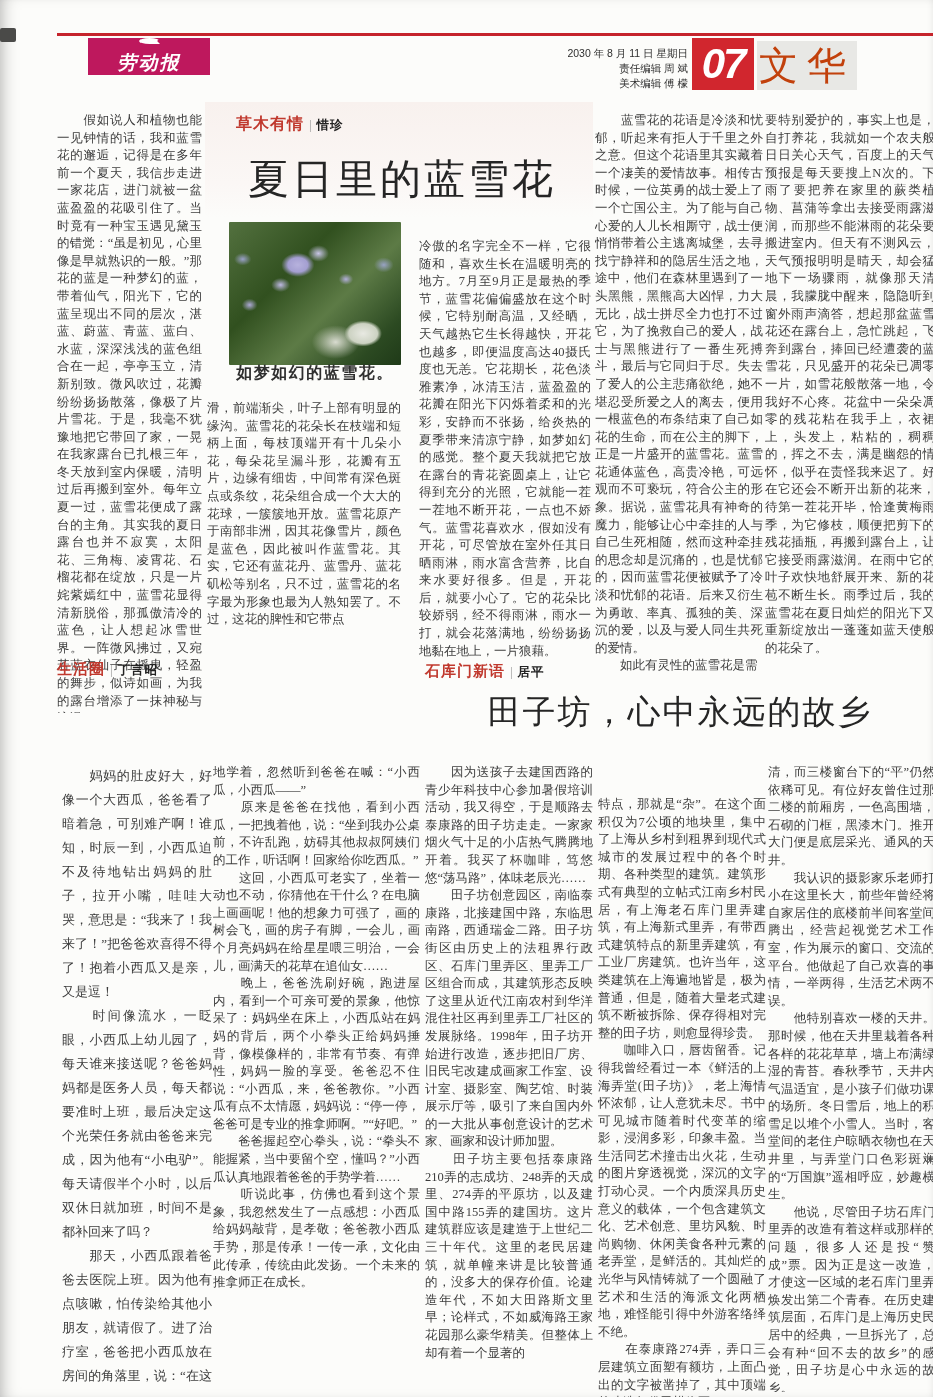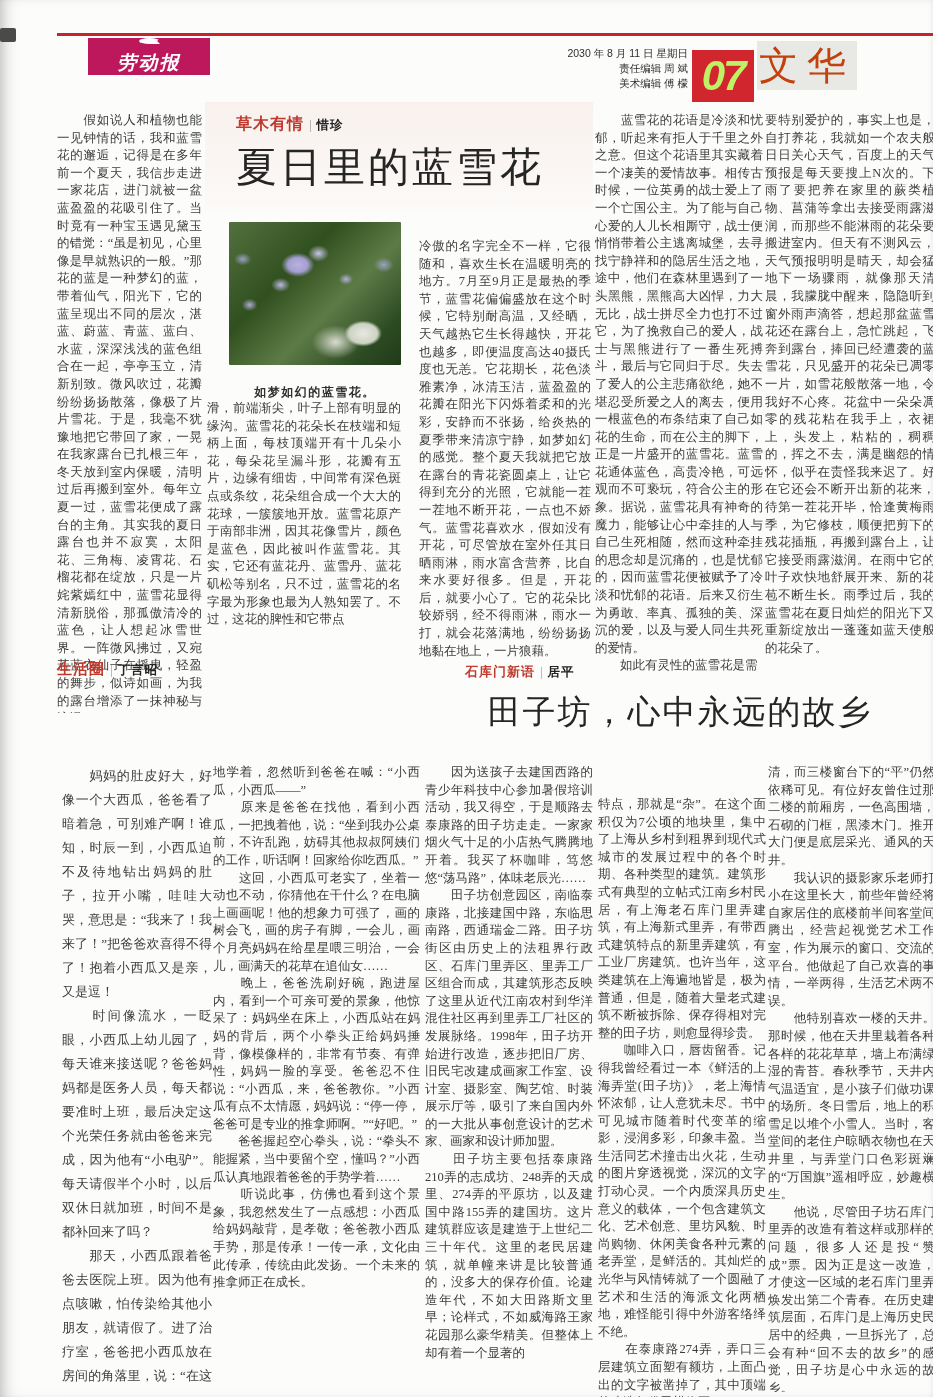--- a/index.html
+++ b/index.html
@@ -9,23 +9,23 @@
   .smudge{position:absolute;left:0;top:28px;width:16px;height:14px;background:#4a4a48;border-radius:2px;}
 
   
   .top-rule{position:absolute;left:57px;top:33px;width:878px;height:3px;background:#c5242c;}
   .logo{position:absolute;left:88px;top:38px;width:122px;height:37px;background:#be185d;border-radius:0;
         display:flex;align-items:center;justify-content:center;gap:6px;color:#fff;flex-direction:column;}
   .logo-mark{width:15px;height:15px;border:3px solid #fff;border-right-color:transparent;border-radius:50% 50% 0 50%;display:inline-block;}
   .logo-text{font-style:italic;font-weight:bold;font-size:19px;letter-spacing:2px;}
   .meta{position:absolute;left:540px;top:46px;width:148px;text-align:right;
         font-family:"Liberation Sans",sans-serif;font-size:10.5px;line-height:15px;color:#2e2e2e;}
-  .pagenum{position:absolute;left:692px;top:38px;width:62px;height:52px;background:#d1262e;color:#bef264;
+  .pagenum{position:absolute;left:692px;top:38px;width:62px;height:52px;background:#d1262e;color:#ffffff;
         display:flex;align-items:center;justify-content:center;
-        font-family:"Liberation Sans",sans-serif;font-weight:bold;font-style:italic;font-size:42px;letter-spacing:-2px;margin-top:12px;}
+        font-family:"Liberation Sans",sans-serif;font-weight:bold;font-style:italic;font-size:42px;letter-spacing:-2px;}
   .section{position:absolute;left:757px;top:41px;width:100px;height:49px;background:#e8e8e5;color:#c2410c;
         display:flex;align-items:center;justify-content:center;font-size:39px;letter-spacing:9px;box-sizing:border-box;}
 
   
   .txt{white-space:pre-line;text-align:justify;color:#3c3c3c;font-size:12.5px;line-height:17.6px;overflow:hidden;}
   .kicker{font-weight:bold;color:#c0392e;font-size:16px;letter-spacing:1px;}
   .kicker-sep{color:#9a9a9a;font-size:13px;margin:0 5px;font-weight:normal;}
   .byline{color:#222;font-size:12.5px;font-weight:bold;letter-spacing:1px;}
   .headline{color:#252525;font-weight:normal;}
 
@@ -40,22 +40,22 @@
       radial-gradient(26px 18px at 78% 78%, #e8e9e2 0%, #ccd2c2 55%, rgba(0,0,0,0) 72%),
       radial-gradient(34px 24px at 62% 84%, #d9dcd0 0%, rgba(0,0,0,0) 70%),
       radial-gradient(22px 16px at 40% 30%, #b7b2dd 0%, #a49fd1 45%, rgba(0,0,0,0) 75%),
       radial-gradient(14px 11px at 52% 22%, #c9c6e8 0%, rgba(0,0,0,0) 75%),
       radial-gradient(12px 9px at 30% 44%, #beb9e2 0%, rgba(0,0,0,0) 78%),
       radial-gradient(10px 8px at 12% 58%, #aeaad6 0%, rgba(0,0,0,0) 78%),
       radial-gradient(11px 8px at 8% 26%, #9aa1c8 0%, rgba(0,0,0,0) 78%),
       radial-gradient(13px 10px at 90% 30%, #99a3c4 0%, rgba(0,0,0,0) 75%),
       radial-gradient(9px 7px at 68% 40%, #b3afd9 0%, rgba(0,0,0,0) 80%),
       linear-gradient(135deg,#53713f 0%,#31501f 35%,#5d7b46 60%,#2c4a22 85%,#1f3a18 100%);}
-  .caption{position:absolute;left:229px;top:384px;width:172px;text-align:center;
-           font-weight:bold;font-size:12px;letter-spacing:1.5px;color:#2f2f2f;}
+  .caption{position:absolute;left:229px;top:363px;width:172px;text-align:center;
+           font-weight:bold;font-size:16px;letter-spacing:1.5px;color:#2f2f2f;}
 
   
   .headline2{font-size:33px;letter-spacing:2px;text-align:center;}
 </style>
 </head>
 <body>
 
 <div class="page">
   <div class="smudge"></div>
 
@@ -71,21 +71,21 @@
   </div>
   <div class="pagenum">07</div>
   <div class="section">文华</div>
 
   <div class="feat-head"></div>
   <div class="col-abs txt" style="left:57px;top:112px;width:145px;height:601px;">　　假如说人和植物也能一见钟情的话，我和蓝雪花的邂逅，记得是在多年前一个夏天，我信步走进一家花店，进门就被一盆蓝盈盈的花吸引住了。当时竟有一种宝玉遇见黛玉的错觉：“虽是初见，心里像是早就熟识的一般。”那花的蓝是一种梦幻的蓝，带着仙气，阳光下，它的蓝呈现出不同的层次，湛蓝、蔚蓝、青蓝、蓝白、水蓝，深深浅浅的蓝色组合在一起，亭亭玉立，清新别致。微风吹过，花瓣纷纷扬扬散落，像极了片片雪花。于是，我毫不犹豫地把它带回了家，一晃在我家露台已扎根三年，冬天放到室内保暖，清明过后再搬到室外。每年立夏一过，蓝雪花便成了露台的主角。其实我的夏日露台也并不寂寞，太阳花、三角梅、凌霄花、石榴花都在绽放，只是一片姹紫嫣红中，蓝雪花显得清新脱俗，那孤傲清冷的蓝色，让人想起冰雪世界。一阵微风拂过，又宛若蓝衣仙子在摇曳，轻盈的舞步，似诗如画，为我的露台增添了一抹神秘与浪漫。
 　　仔细观察，这蓝雪花的叶子呈长椭圆形，翠绿色，表面光</div>
   <div class="feat-kicker-row">
     <span class="kicker">草木有情</span><span class="kicker-sep">|</span><span class="byline">惜珍</span>
   </div>
-  <h1 class="feat-title headline" style="margin:0;">夏日里的蓝雪花</h1>
+  <h1 class="feat-title headline" style="margin:12px;">夏日里的蓝雪花</h1>
   <div class="photo"></div>
   <div class="caption">如梦如幻的蓝雪花。</div>
   <div class="col-abs txt" style="left:207px;top:400px;width:194px;height:313px;">滑，前端渐尖，叶子上部有明显的缘沟。蓝雪花的花朵长在枝端和短柄上面，每枝顶端开有十几朵小花，每朵花呈漏斗形，花瓣有五片，边缘有细齿，中间常有深色斑点或条纹，花朵组合成一个大大的花球，一簇簇地开放。蓝雪花原产于南部非洲，因其花像雪片，颜色是蓝色，因此被叫作蓝雪花。其实，它还有蓝花丹、蓝雪丹、蓝花矶松等别名，只不过，蓝雪花的名字最为形象也最为人熟知罢了。不过，这花的脾性和它带点</div>
   <div class="col-abs txt" style="left:419px;top:238px;width:172px;height:475px;">冷傲的名字完全不一样，它很随和，喜欢生长在温暖明亮的地方。7月至9月正是最热的季节，蓝雪花偏偏盛放在这个时候，它特别耐高温，又经晒，天气越热它生长得越快，开花也越多，即便温度高达40摄氏度也无恙。它花期长，花色淡雅素净，冰清玉洁，蓝盈盈的花瓣在阳光下闪烁着柔和的光彩，安静而不张扬，给炎热的夏季带来清凉宁静，如梦如幻的感觉。整个夏天我就把它放在露台的青花瓷圆桌上，让它得到充分的光照，它就能一茬一茬地不断开花，一点也不娇气。蓝雪花喜欢水，假如没有开花，可尽管放在室外任其日晒雨淋，雨水富含营养，比自来水要好很多。但是，开花后，就要小心了。它的花朵比较娇弱，经不得雨淋，雨水一打，就会花落满地，纷纷扬扬地黏在地上，一片狼藉。</div>
   <div class="col-abs txt" style="left:595px;top:112px;width:168px;height:601px;">　　蓝雪花的花语是冷淡和忧郁，听起来有拒人于千里之外之意。但这个花语里其实藏着一个凄美的爱情故事。相传古时候，一位英勇的战士爱上了一个亡国公主。为了能与自己心爱的人儿长相厮守，战士便悄悄带着公主逃离城堡，去寻找宁静祥和的隐居生活之地，途中，他们在森林里遇到了一头黑熊，黑熊高大凶悍，力大无比，战士拼尽全力也打不过它，为了挽救自己的爱人，战士与黑熊进行了一番生死搏斗，最后与它同归于尽。失去了爱人的公主悲痛欲绝，她不堪忍受所爱之人的离去，便用一根蓝色的布条结束了自己如花的生命，而在公主的脚下，正是一片盛开的蓝雪花。蓝雪花通体蓝色，高贵冷艳，可远观而不可亵玩，符合公主的形象。据说，蓝雪花具有神奇的魔力，能够让心中牵挂的人与自己生死相随，然而这种牵挂的思念却是沉痛的，也是忧郁的，因而蓝雪花便被赋予了冷淡和忧郁的花语。后来又衍生为勇敢、率真、孤独的美、深沉的爱，以及与爱人同生共死的爱情。
 　　如此有灵性的蓝雪花是需</div>
   <div class="col-abs txt" style="left:765px;top:112px;width:170px;height:601px;">要特别爱护的，事实上也是，自打养花，我就如一个农夫般日日关心天气，百度上的天气预报是每天要搜上N次的。下雨了要把养在家里的蕨类植物、菖蒲等拿出去接受雨露滋润，而那些不能淋雨的花朵要搬进室内。但天有不测风云，天气预报明明是晴天，却会猛地下一场骤雨，就像那天清晨，我朦胧中醒来，隐隐听到窗外雨声滴答，想起那盆蓝雪花还在露台上，急忙跳起，飞奔到露台，捧回已经遭袭的蓝雪花，只见盛开的花朵已凋零一片，如雪花般散落一地，令我好不心疼。花盆中一朵朵凋零的残花粘在我手上，衣裙上，头发上，粘粘的，稠稠的，挥之不去，满是幽怨的情怀，似乎在责怪我来迟了。好在它还会不断开出新的花来，待第一茬花开毕，恰逢黄梅雨季，为它修枝，顺便把剪下的残花插瓶，再搬到露台上，让它接受雨露滋润。在雨中它的叶子欢快地舒展开来、新的花苞不断生长。雨季过后，我的蓝雪花在夏日灿烂的阳光下又重新绽放出一蓬蓬如蓝天使般的花朵了。</div>
 
   <div class="col-abs" style="left:57px;top:660px;">
     <span class="kicker" style="font-size:15px;">生活圈</span><span class="kicker-sep">|</span><span class="byline">丁言昭</span>
@@ -95,21 +95,21 @@
 　　那天，小西瓜跟着爸爸去医院上班。因为他有点咳嗽，怕传染给其他小朋友，就请假了。进了治疗室，爸爸把小西瓜放在房间的角落里，说：“在这里待着，不许出来！”小西瓜点点头，爸爸转身上二楼为病人推拿去了。
 　　你想想，一个小男孩，怎么可能一动不动地待着呢？不一会，小西瓜探出小脑袋，往外张望了片刻，见无人，随即跑了出来，在走廊里东张西望。忽然，他看见在一个房间里，有个穿白大褂的胖叔叔正在给一个阿姨捶背，一会儿又用手捏捏……小西瓜觉得挺好玩的，目不转睛暗暗地盯着胖叔叔的动作，自己模仿着用小手暗暗地在自己腿上试试，他正在聚精会神</div>
   <div class="col-abs txt" style="left:213px;top:764px;width:207px;height:626px;">地学着，忽然听到爸爸在喊：“小西瓜，小西瓜——”
 　　原来是爸爸在找他，看到小西瓜，一把拽着他，说：“坐到我办公桌前，不许乱跑，妨碍其他叔叔阿姨们的工作，听话啊！回家给你吃西瓜。”
 　　这回，小西瓜可老实了，坐着一动也不动，你猜他在干什么？在电脑上画画呢！他的想象力可强了，画的树会飞，画的房子有脚，一会儿，画个月亮妈妈在给星星喂三明治，一会儿，画满天的花草在追仙女……
 　　晚上，爸爸洗刷好碗，跑进屋内，看到一个可亲可爱的景象，他惊呆了：妈妈坐在床上，小西瓜站在妈妈的背后，两个小拳头正给妈妈捶背，像模像样的，非常有节奏、有弹性，妈妈一脸的享受。爸爸忍不住说：“小西瓜，来，爸爸教你。”小西瓜有点不太情愿，妈妈说：“停一停，爸爸可是专业的推拿师啊。”“好吧。”
 　　爸爸握起空心拳头，说：“拳头不能握紧，当中要留个空，懂吗？”小西瓜认真地跟着爸爸的手势学着……
 　　听说此事，仿佛也看到这个景象，我忽然发生了一点感想：小西瓜给妈妈敲背，是孝敬；爸爸教小西瓜手势，那是传承！一传一承，文化由此传承，传统由此发扬。一个未来的推拿师正在成长。</div>
 
   <div class="col-abs" style="left:425px;top:662px;">
-    <span class="kicker" style="font-size:13px;margin-left:40px;">石库门新语</span><span class="kicker-sep">|</span><span class="byline">居平</span>
+    <span class="kicker" style="font-size:15px;">石库门新语</span><span class="kicker-sep">|</span><span class="byline">居平</span>
   </div>
   <h2 class="col-abs headline headline2" style="left:425px;top:690px;width:510px;margin:0;">田子坊，心中永远的故乡</h2>
   <div class="col-abs txt" style="left:425px;top:764px;width:168px;height:628px;">　　因为送孩子去建国西路的青少年科技中心参加暑假培训活动，我又得空，于是顺路去泰康路的田子坊走走。一家家烟火气十足的小店热气腾腾地开着。我买了杯咖啡，笃悠悠“荡马路”，体味老辰光……
 　　田子坊创意园区，南临泰康路，北接建国中路，东临思南路，西通瑞金二路。田子坊街区由历史上的法租界行政区、石库门里弄区、里弄工厂区组合而成，其建筑形态反映了这里从近代江南农村到华洋混住社区再到里弄工厂社区的发展脉络。1998年，田子坊开始进行改造，逐步把旧厂房、旧民宅改建成画家工作室、设计室、摄影室、陶艺馆、时装展示厅等，吸引了来自国内外的一大批从事创意设计的艺术家、画家和设计师加盟。
 　　田子坊主要包括泰康路210弄的志成坊、248弄的天成里、274弄的平原坊，以及建国中路155弄的建国坊。这片建筑群应该是建造于上世纪二三十年代。这里的老民居建筑，就单幢来讲是比较普通的，没多大的保存价值。论建造年代，不如大田路斯文里早；论样式，不如威海路王家花园那么豪华精美。但整体上却有着一个显著的</div>
   <div class="col-abs txt" style="left:598px;top:796px;width:168px;height:628px;">特点，那就是“杂”。在这个面积仅为7公顷的地块里，集中了上海从乡村到租界到现代式城市的发展过程中的各个时期、各种类型的建筑。建筑形式有典型的立帖式江南乡村民居，有上海老石库门里弄建筑，有上海新式里弄，有带西式建筑特点的新里弄建筑，有工业厂房建筑。也许当年，这类建筑在上海遍地皆是，极为普通，但是，随着大量老式建筑不断被拆除、保存得相对完整的田子坊，则愈显得珍贵。
 　　咖啡入口，唇齿留香。记得我曾经看过一本《鲜活的上海弄堂(田子坊)》，老上海情怀浓郁，让人意犹未尽。书中可见城市随着时代变革的缩影，浸润多彩，印象丰盈。当生活同艺术撞击出火花，生动的图片穿透视觉，深沉的文字打动心灵。一个内质深具历史意义的载体，一个包含建筑文化、艺术创意、里坊风貌、时尚购物、休闲美食各种元素的老弄堂，是鲜活的。其灿烂的光华与风情铸就了一个圆融了艺术和生活的海派文化两栖地，难怪能引得中外游客络绎不绝。
 　　在泰康路274弄，弄口三层建筑立面塑有额坊，上面凸出的文字被凿掉了，其中顶端的建造年份已模糊不</div>
   <div class="col-abs txt" style="left:768px;top:764px;width:167px;height:628px;">清，而三楼窗台下的“平”仍然依稀可见。有位好友曾住过那二楼的前厢房，一色高围墙，石砌的门框，黑漆木门。推开大门便是底层采光、通风的天井。
 　　我认识的摄影家乐老师打小在这里长大，前些年曾经将自家居住的底楼前半间客堂间腾出，经营起视觉艺术工作室，作为展示的窗口、交流的平台。他做起了自己欢喜的事情，一举两得，生活艺术两不误。

